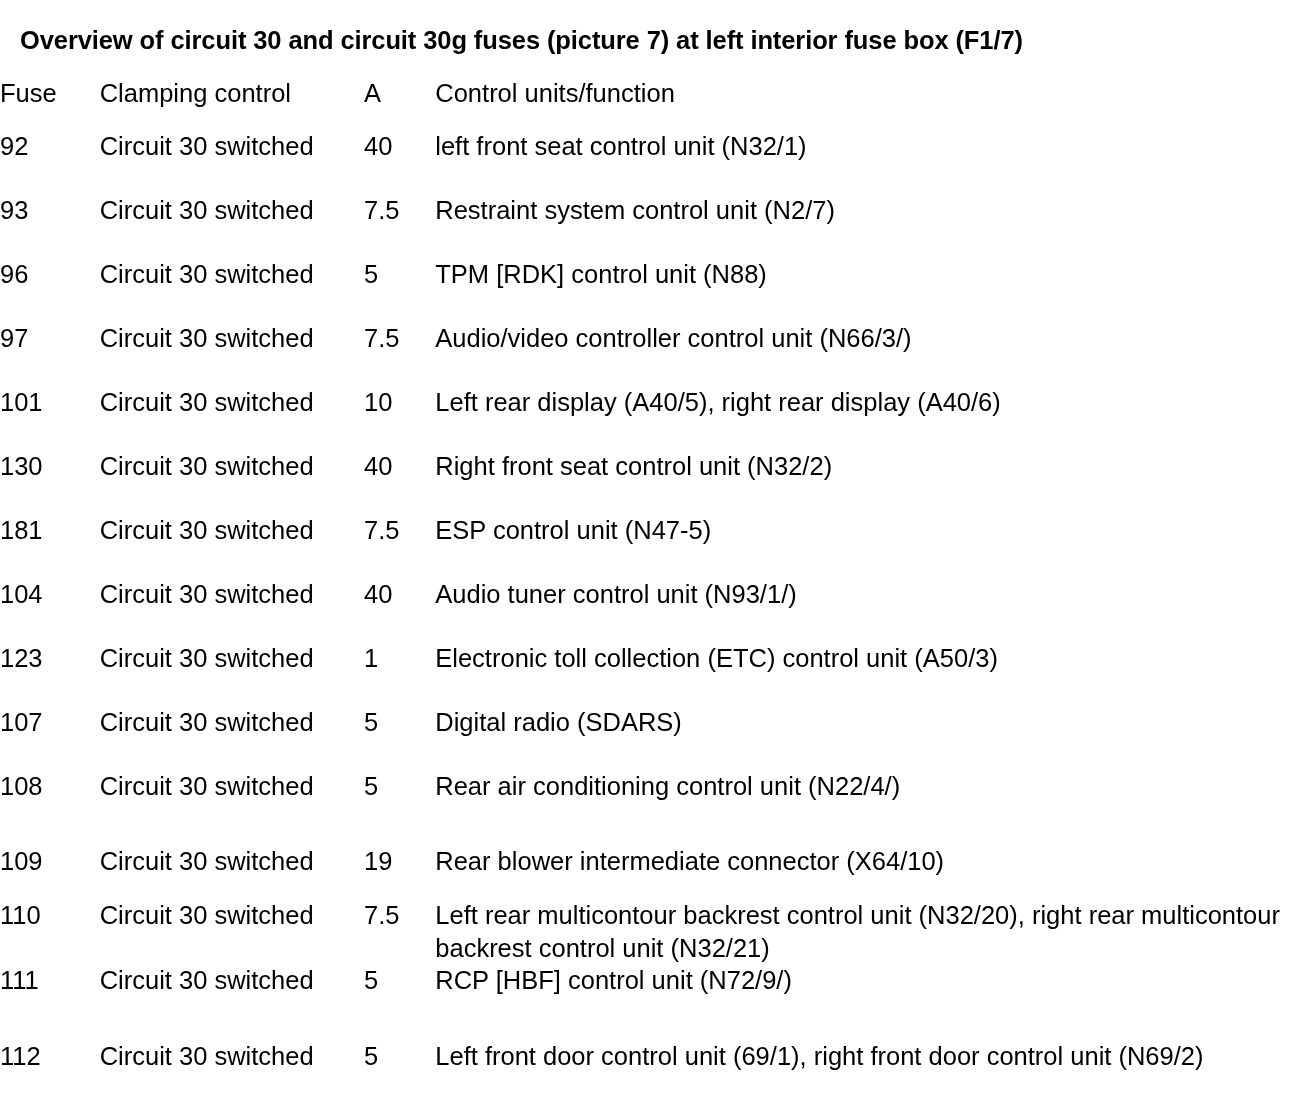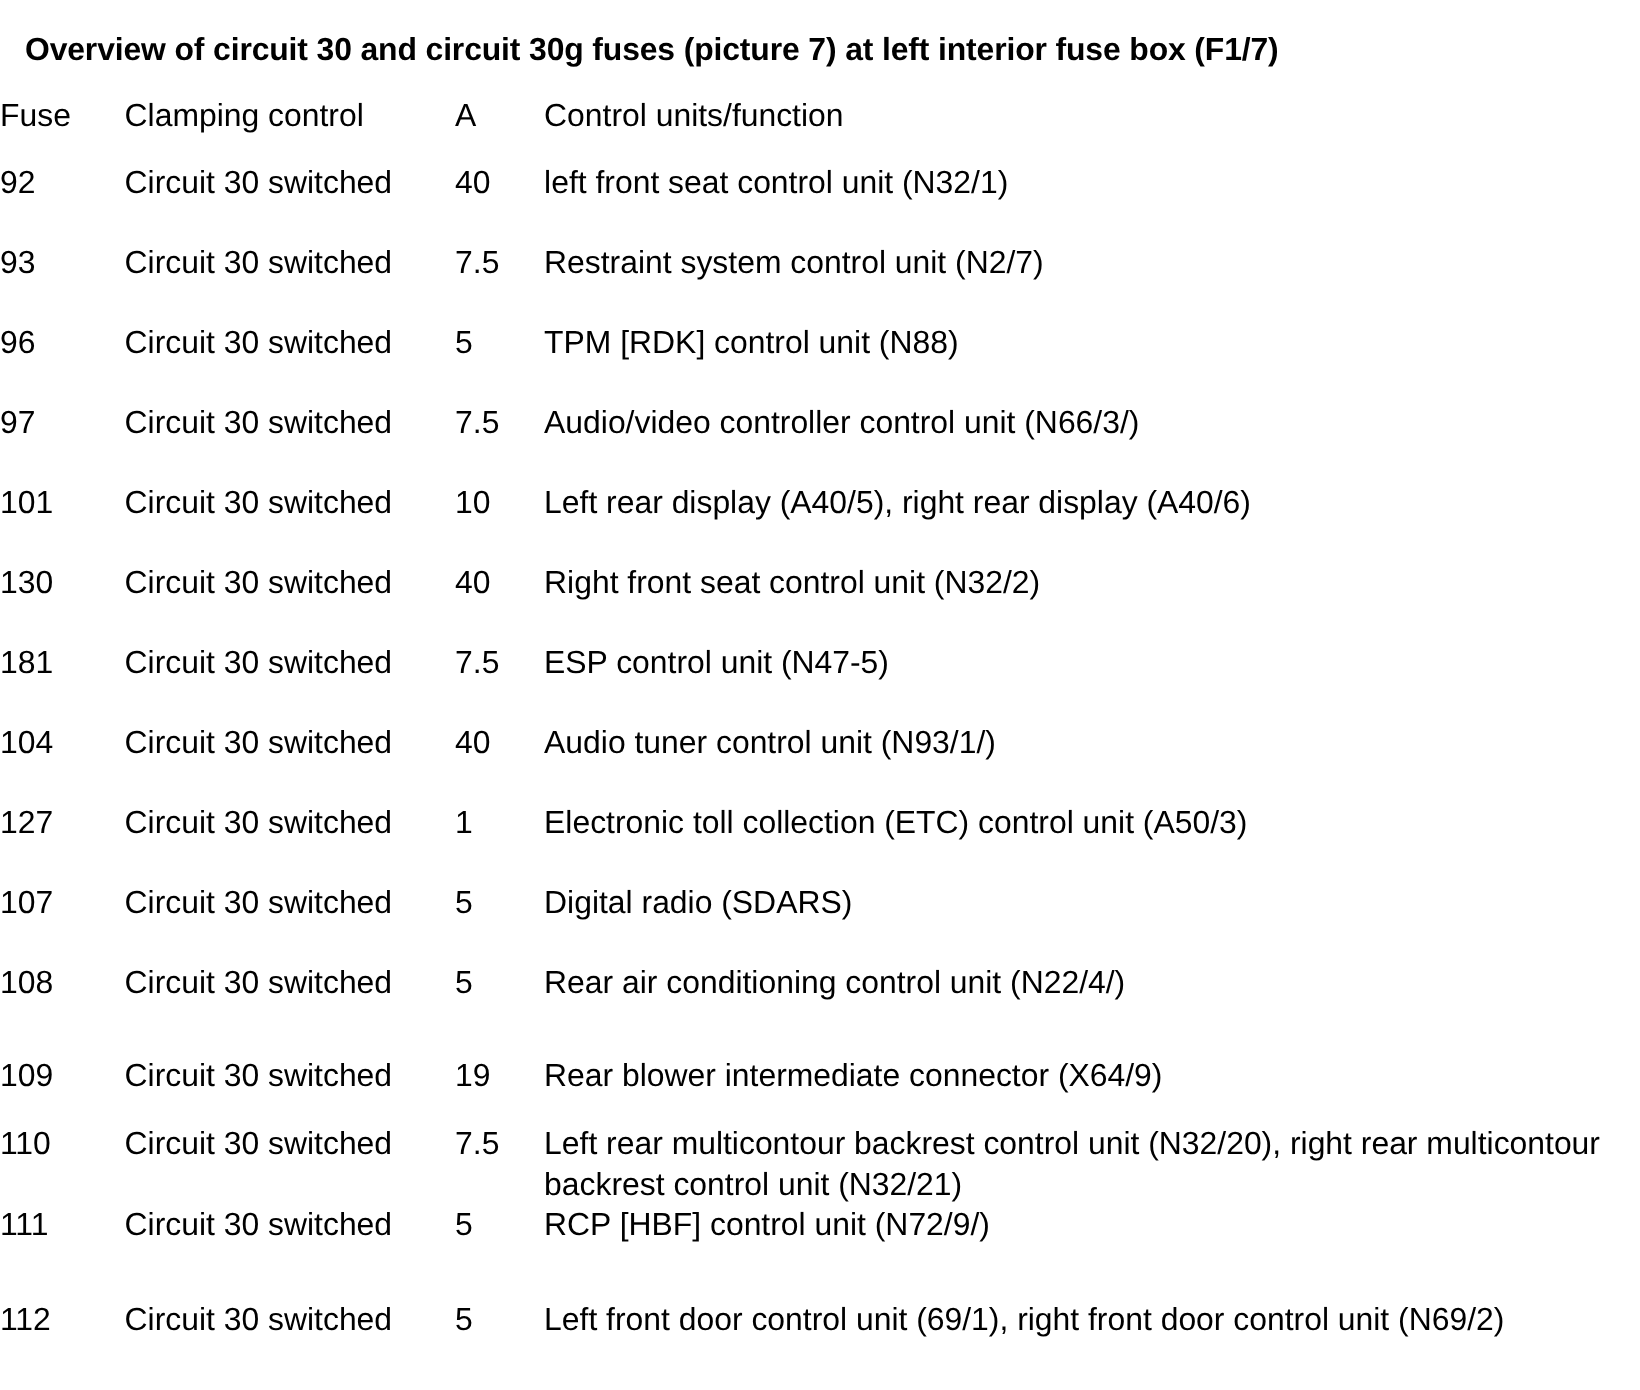--- a/index.html
+++ b/index.html
@@ -133,42 +133,42 @@
           <td class="col-amp">7.5</td>
           <td class="col-func">ESP control unit (N47-5)</td>
         </tr>
         <tr>
           <td class="col-fuse">104</td>
           <td class="col-clamp">Circuit 30 switched</td>
           <td class="col-amp">40</td>
           <td class="col-func">Audio tuner control unit (N93/1/)</td>
         </tr>
         <tr>
-          <td class="col-fuse">127</td>
+          <td class="col-fuse">123</td>
           <td class="col-clamp">Circuit 30 switched</td>
           <td class="col-amp">1</td>
           <td class="col-func">Electronic toll collection (ETC) control unit (A50/3)</td>
         </tr>
         <tr>
           <td class="col-fuse">107</td>
           <td class="col-clamp">Circuit 30 switched</td>
           <td class="col-amp">5</td>
           <td class="col-func">Digital radio (SDARS)</td>
         </tr>
         <tr>
           <td class="col-fuse">108</td>
           <td class="col-clamp">Circuit 30 switched</td>
           <td class="col-amp">5</td>
           <td class="col-func">Rear air conditioning control unit (N22/4/)</td>
         </tr>
         <tr class="gap-before">
           <td class="col-fuse">109</td>
           <td class="col-clamp">Circuit 30 switched</td>
           <td class="col-amp">19</td>
-          <td class="col-func">Rear blower intermediate connector (X64/9)</td>
+          <td class="col-func">Rear blower intermediate connector (X64/10)</td>
         </tr>
         <tr class="row-wrap">
           <td class="col-fuse">110</td>
           <td class="col-clamp">Circuit 30 switched</td>
           <td class="col-amp">7.5</td>
           <td class="col-func wraps">Left rear multicontour backrest control unit (N32/20), right rear multicontour backrest control unit (N32/21)</td>
         </tr>
         <tr>
           <td class="col-fuse">111</td>
           <td class="col-clamp">Circuit 30 switched</td>

